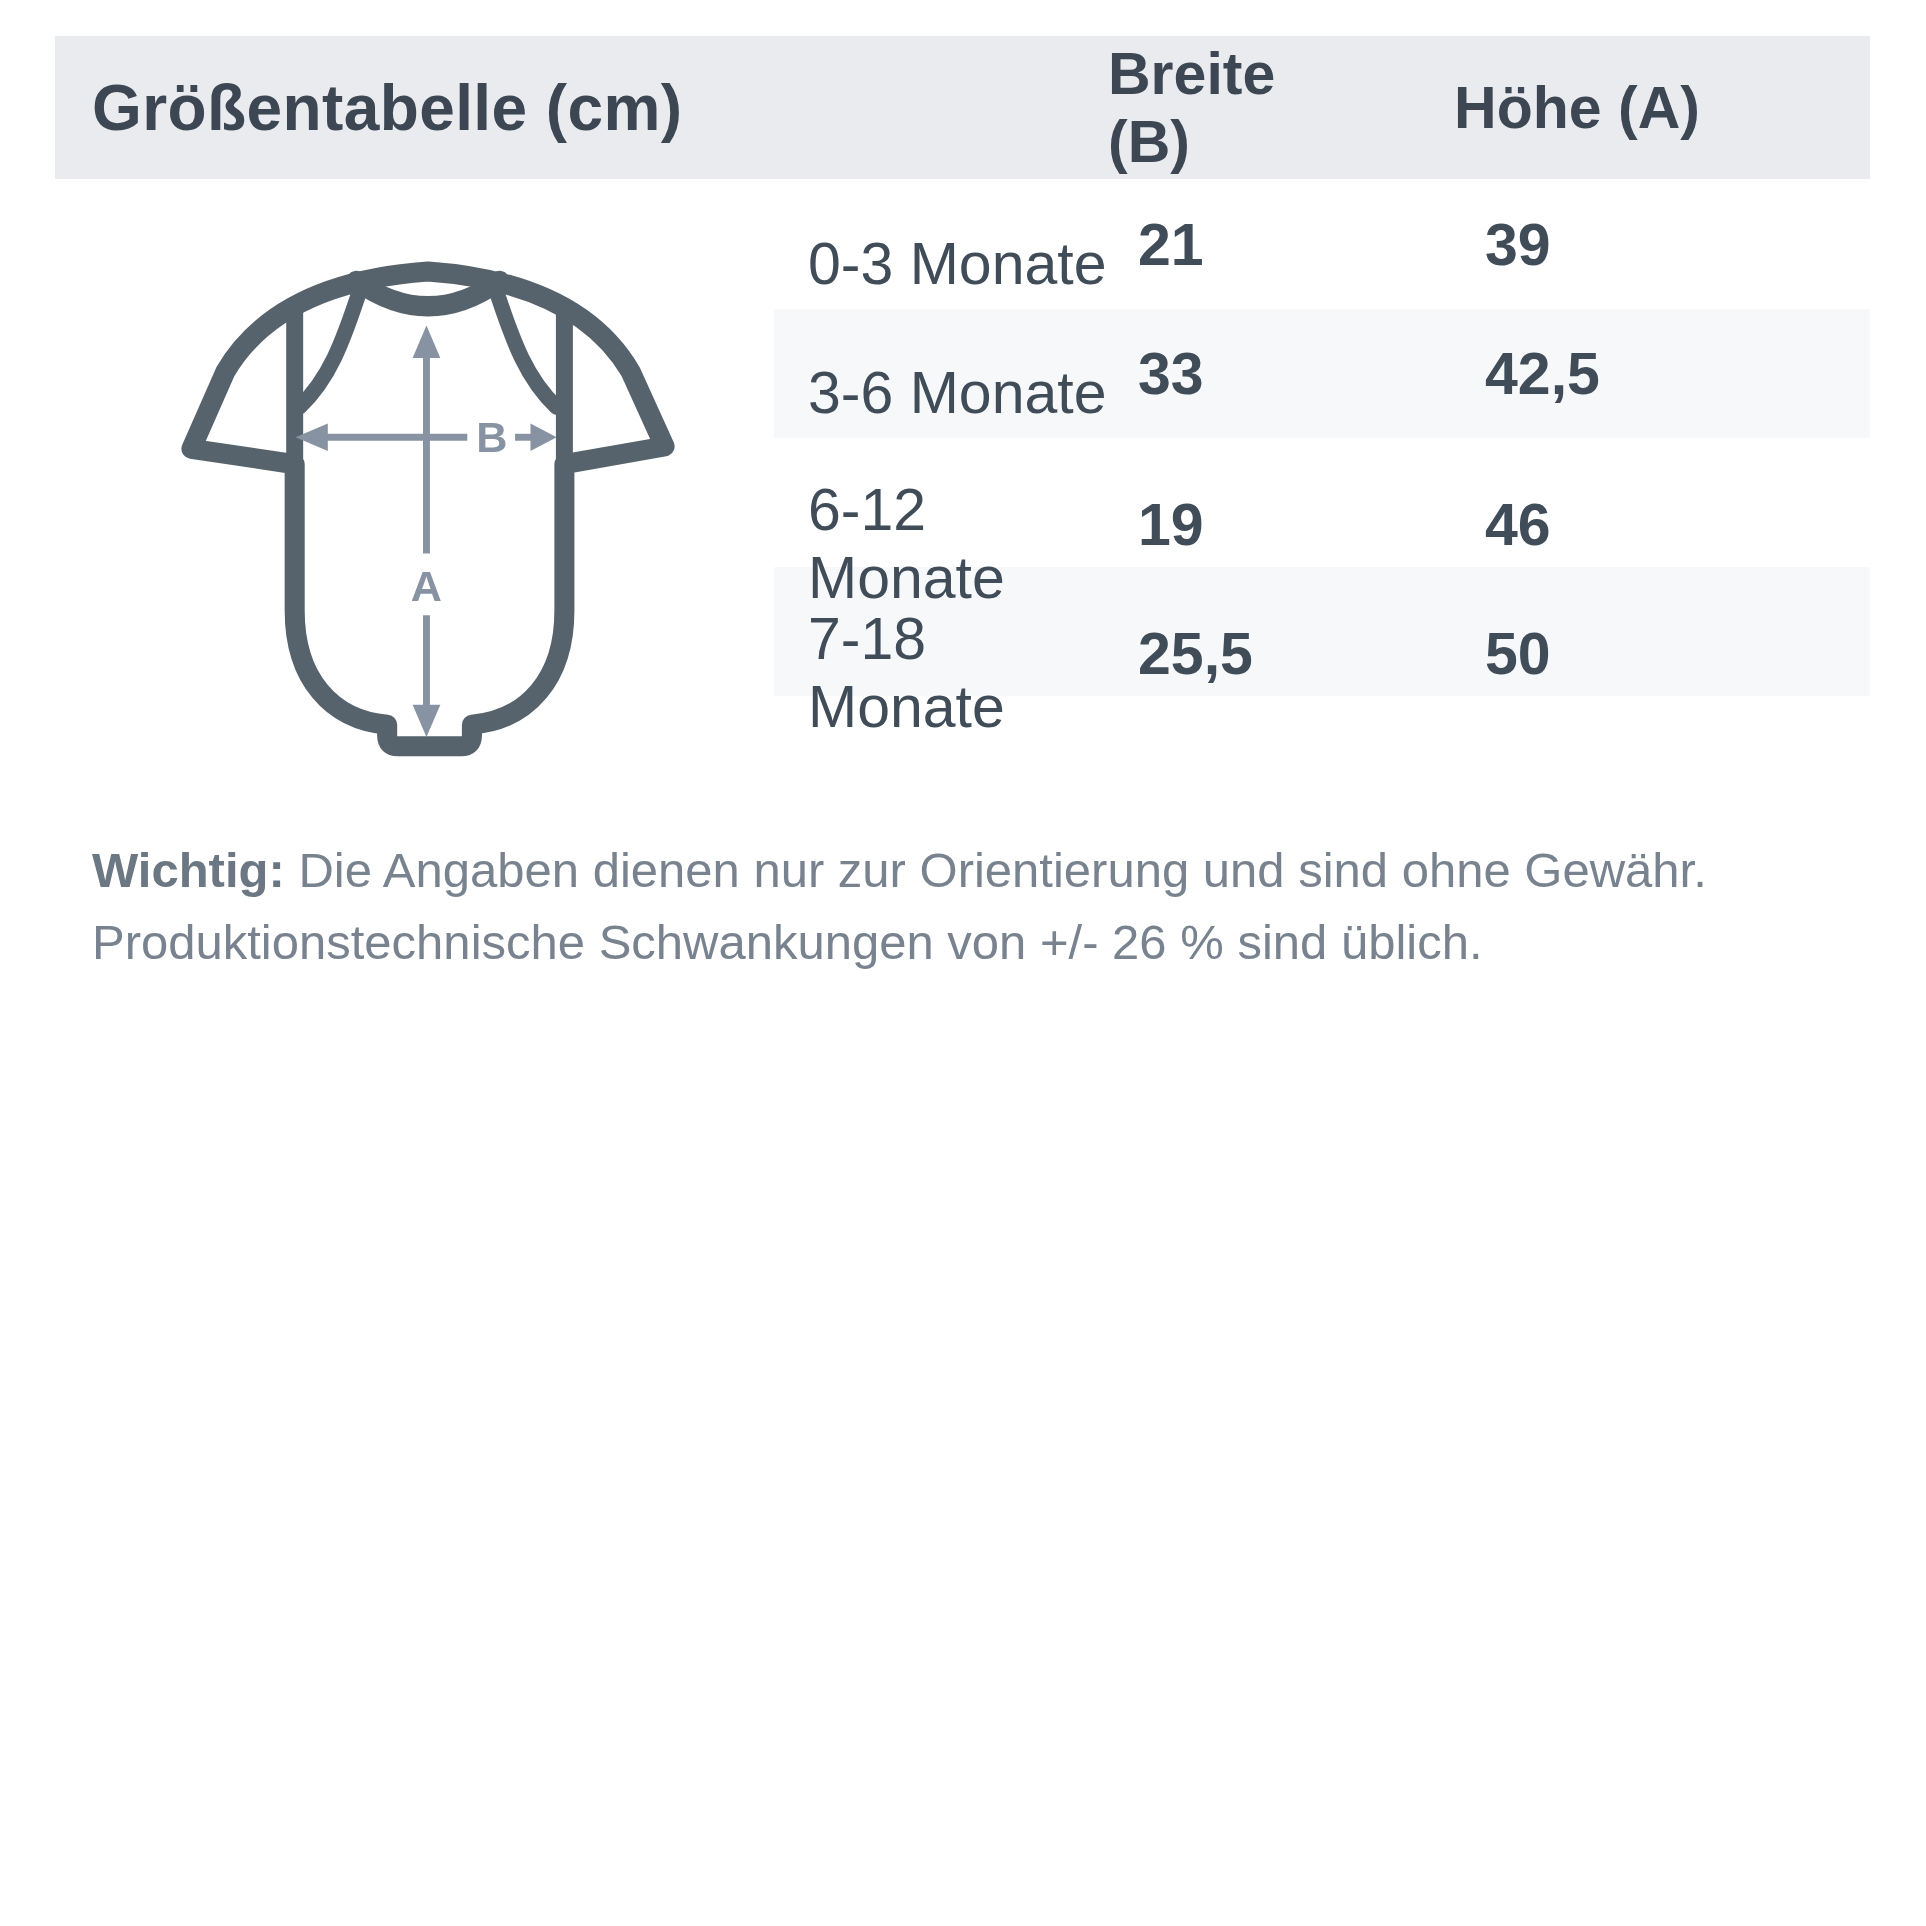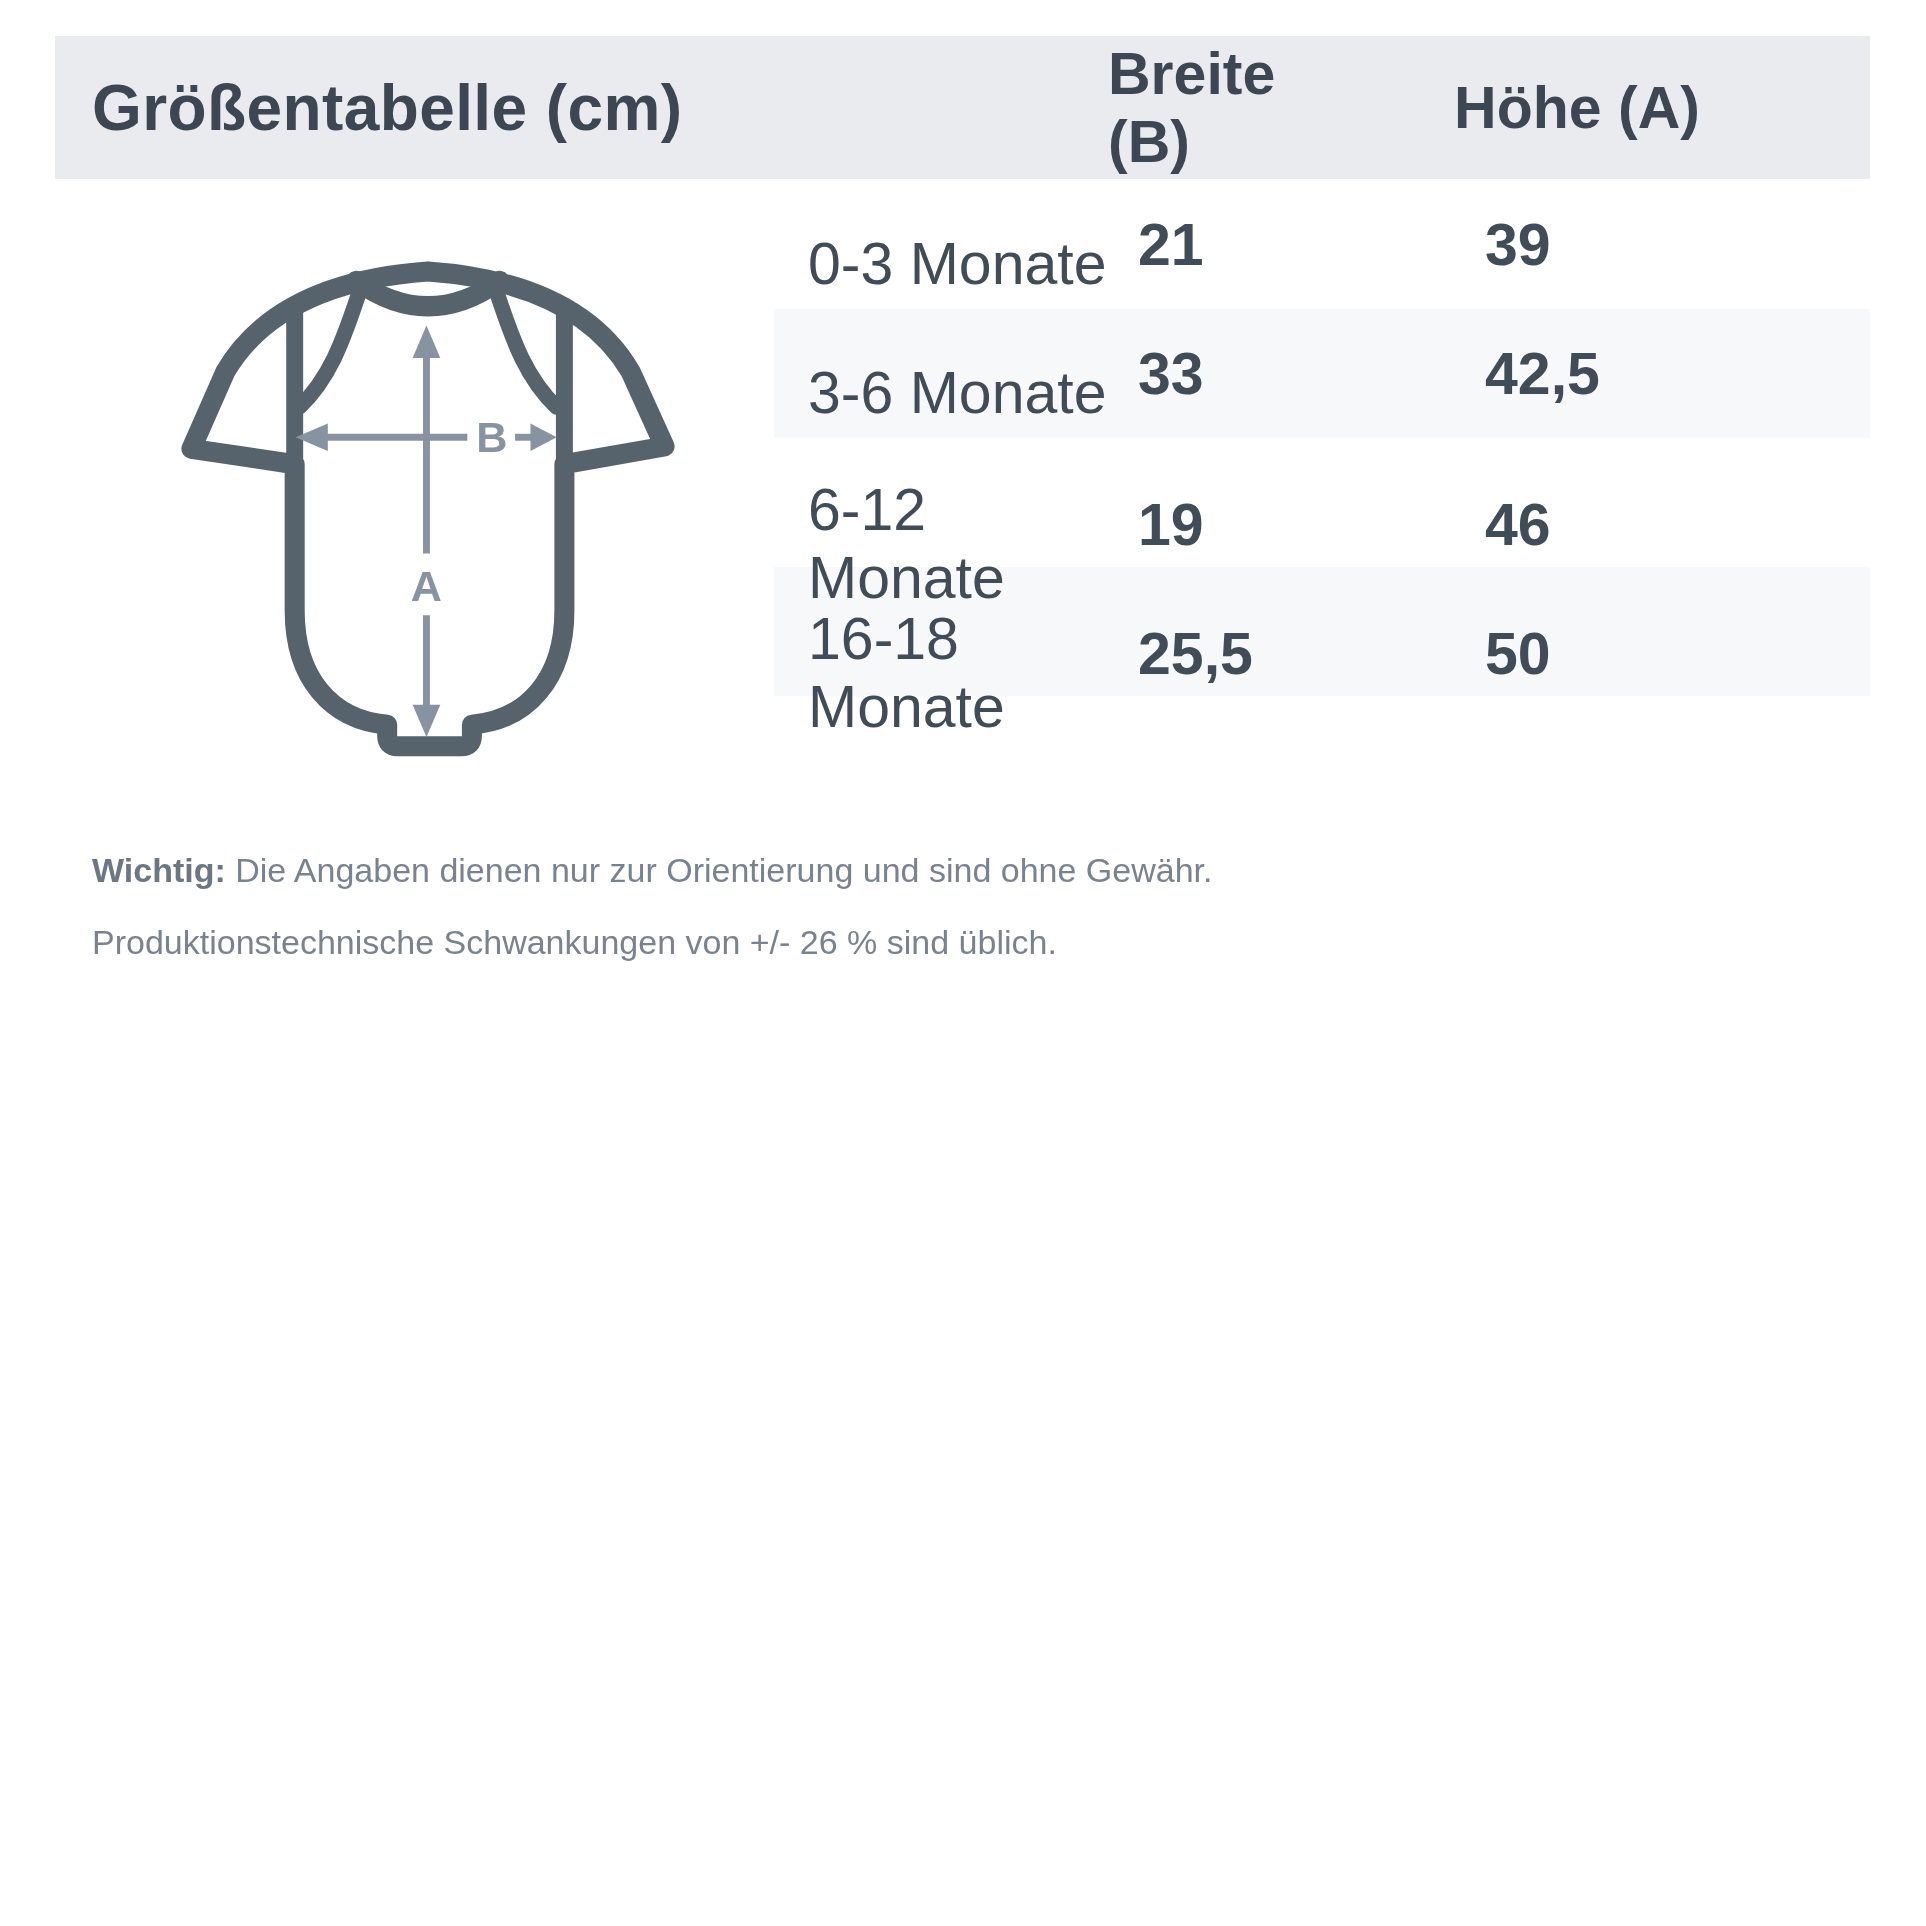--- a/index.html
+++ b/index.html
@@ -34,21 +34,21 @@
     font-size:59px; color:#414c59;
   }
   .t-row:nth-child(even) { background:#f7f8fa; }
   .t-cell-label { padding-left:34px; text-align:left;margin-top:38px; }
   .t-cell-val { text-align:left;font-weight:bold; }
   
   .diagram { position:absolute; left:162px; top:250px; width:532px; height:524px; }
   
   .note {
     position:absolute; left:92px; top:834px; width:1765px;
-    font-size:34px; line-height:72px; color:#79838f;
+    font-size:49px; line-height:72px; color:#79838f;
   }
   .note b { color:#6c7784; font-weight:bold; }
 </style>
 </head>
 <body>
 
 <div class="page">
 
   <div class="header-bar">
     <div class="header-title">Größentabelle (cm)</div>
@@ -69,21 +69,21 @@
       <span class="t-cell-val">42,5</span>
       <span></span>
     </div>
     <div class="t-row">
       <span class="t-cell-label">6-12 Monate</span>
       <span class="t-cell-val">19</span>
       <span class="t-cell-val">46</span>
       <span></span>
     </div>
     <div class="t-row">
-      <span class="t-cell-label">16-18 Monate</span>
+      <span class="t-cell-label">7-18 Monate</span>
       <span class="t-cell-val">25,5</span>
       <span class="t-cell-val">50</span>
       <span></span>
     </div>
   </div>
 
   <div class="diagram">
     <svg width="532" height="524" viewBox="0 0 690 680" xmlns="http://www.w3.org/2000/svg">
 
       <path d="M 82 158

